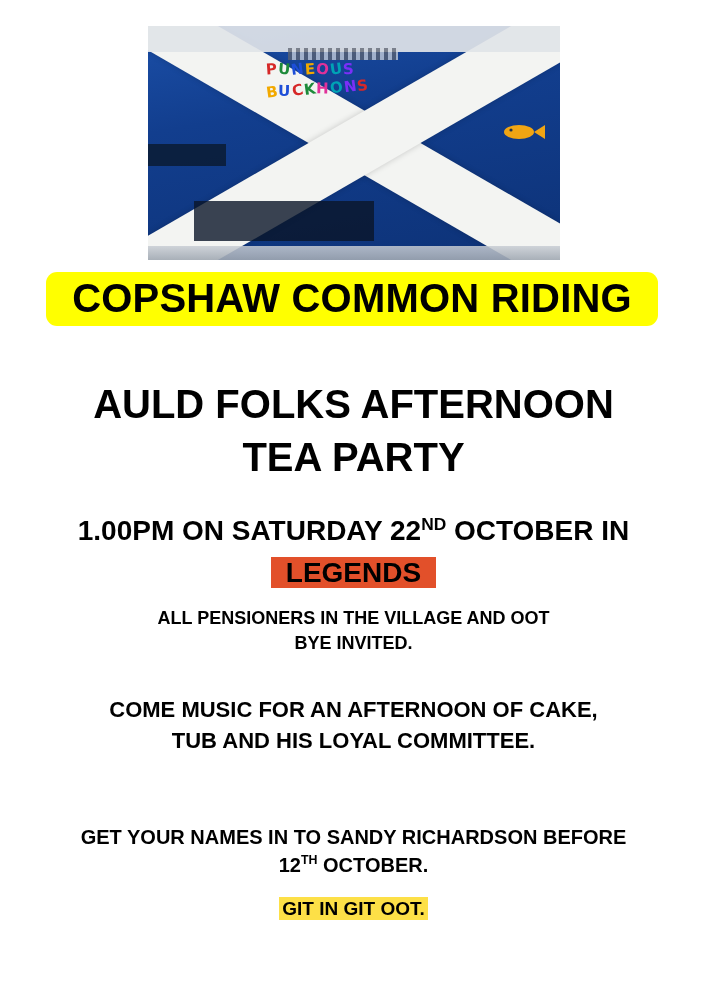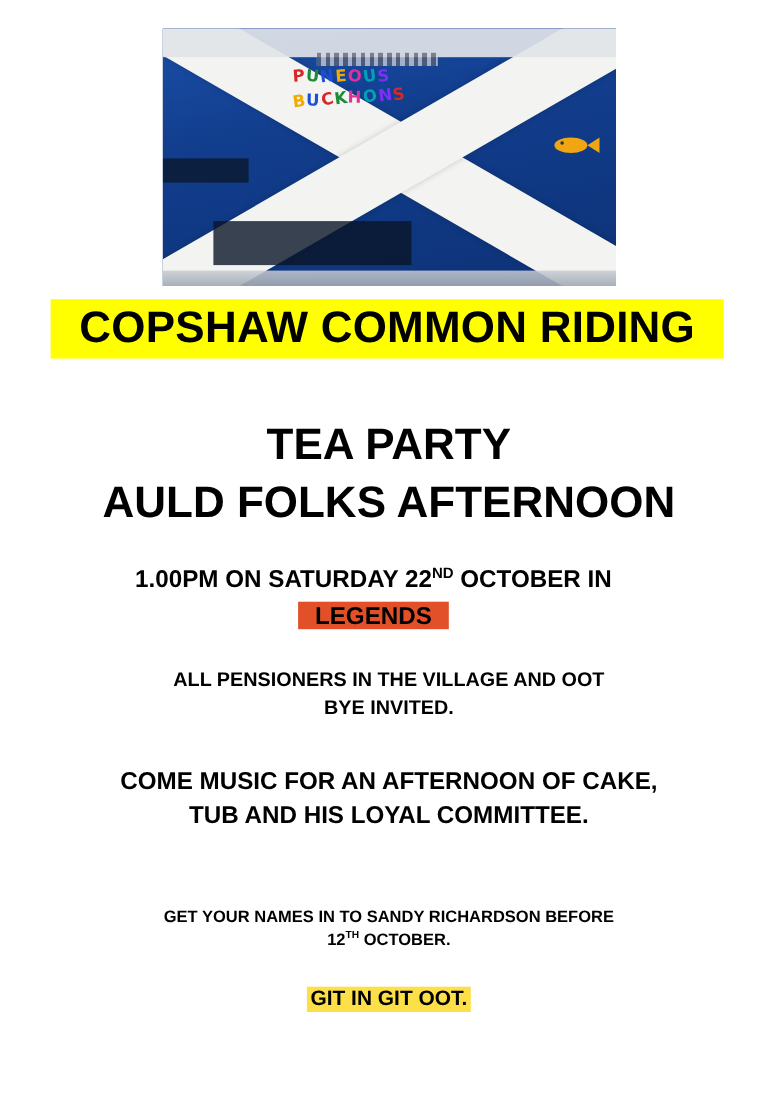--- a/index.html
+++ b/index.html
@@ -127,56 +127,57 @@
     left: 46px;
     top: 272px;
     width: 612px;
     background: #ffff00;
     text-align: center;
     font-size: 40px;
     font-weight: bold;
     letter-spacing: 0.2px;
     line-height: 1.22;
     padding: 2px 0 3px 0;
+    border-radius: 11px;
   }
   .subtitle {
     position: absolute;
     left: 40px;
     top: 378px;
     width: 627px;
     text-align: center;
     font-size: 40px;
     font-weight: bold;
     line-height: 1.32;
   }
   .line-when {
     position: absolute;
-    left: 26px;
+    left: 40px;
     top: 510px;
     width: 627px;
     text-align: center;
-    font-size: 22px;
+    font-size: 28px;
     font-weight: bold;
     line-height: 1.5;
   }
   .hl-red {
     background: #e2502a;
     padding: 0 15px;
   }
   .para {
     position: absolute;
     left: 40px;
     width: 627px;
     text-align: center;
     font-weight: bold;
     line-height: 1.4;
   }
   .para-1 { top: 606px; font-size: 18px; }
   .para-2 { top: 695px; font-size: 22px; }
-  .para-3 { top: 823px; font-size: 15px; }
+  .para-3 { top: 823px; font-size: 20px; }
   .closing {
     position: absolute;
     left: 40px;
     top: 898px;
     width: 627px;
     text-align: center;
     font-size: 19px;
     font-weight: bold;
   }
   .closing span {
@@ -209,22 +210,22 @@
         <polygon points="32,10 43,3 43,17" fill="#f0a513"></polygon>
         <circle cx="9" cy="8" r="1.6" fill="#22324a"></circle>
       </svg>
       <div class="bottom-edge"></div>
     </div>
   </div>
 
   <div class="title-band">COPSHAW COMMON RIDING</div>
 
   <div class="subtitle">
+    <div>AULD FOLKS AFTERNOON</div>
     <div>TEA PARTY</div>
-    <div>AULD FOLKS AFTERNOON</div>
   </div>
 
   <div class="line-when">
     <div>
       <span>1.00PM ON SATURDAY 22</span><sup>ND</sup><span> OCTOBER IN</span>
     </div>
     <div>
       <span class="hl-red">LEGENDS</span>
     </div>
   </div>

